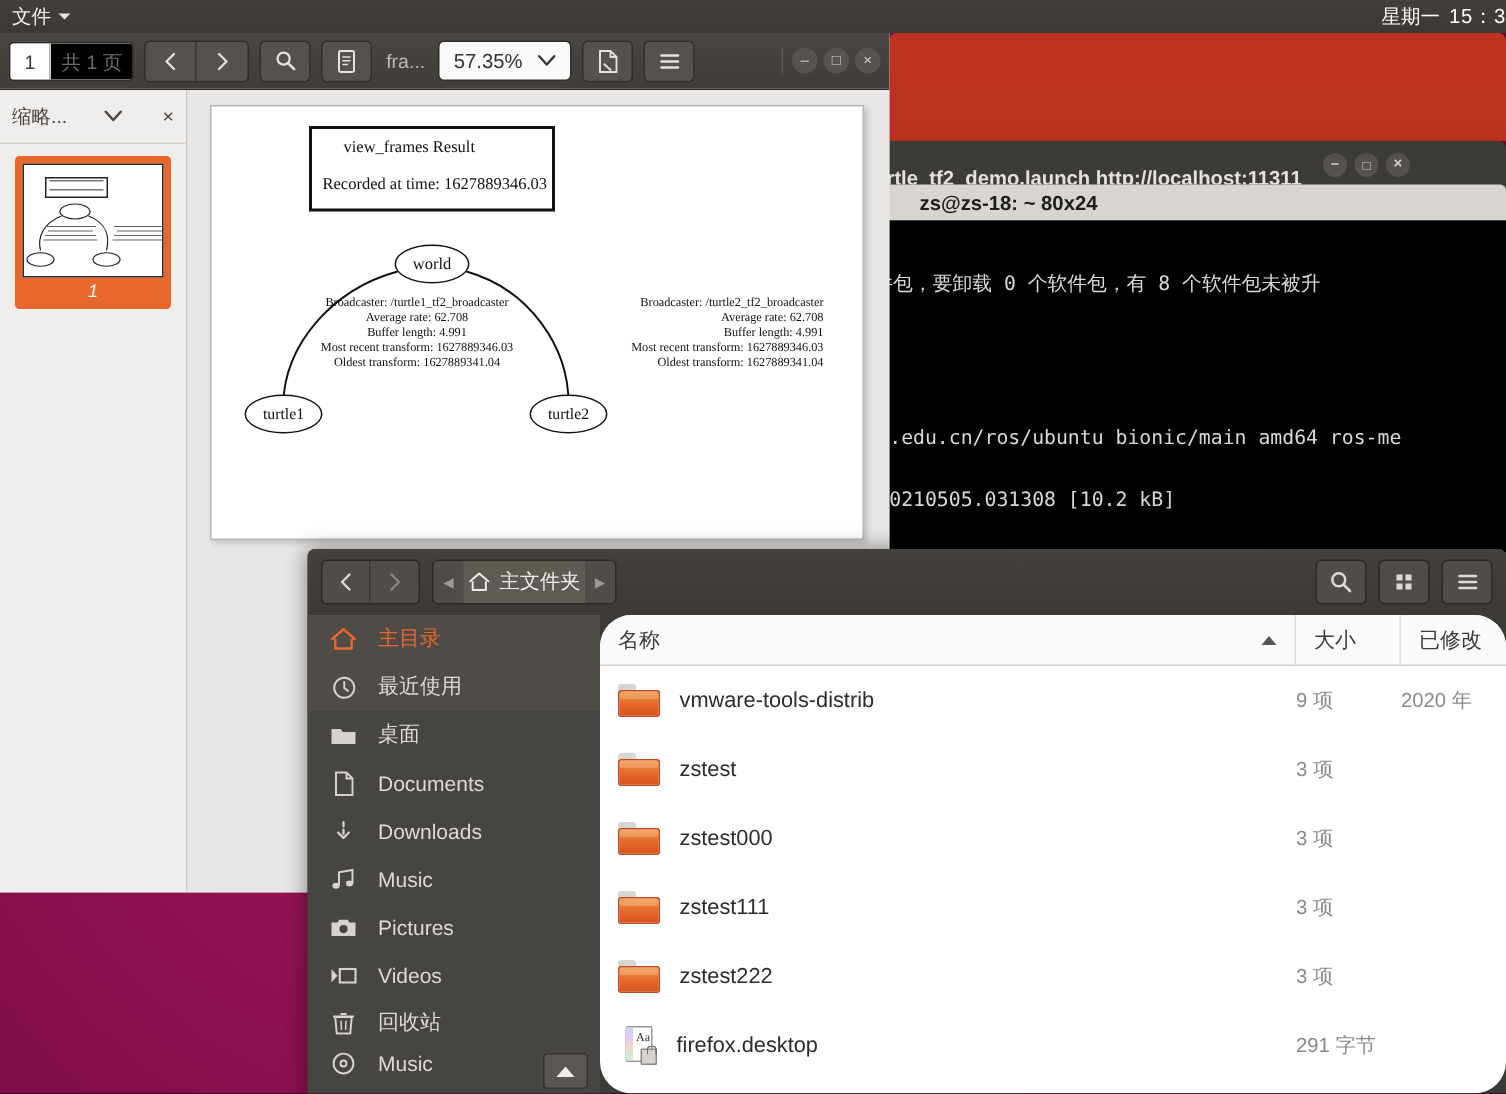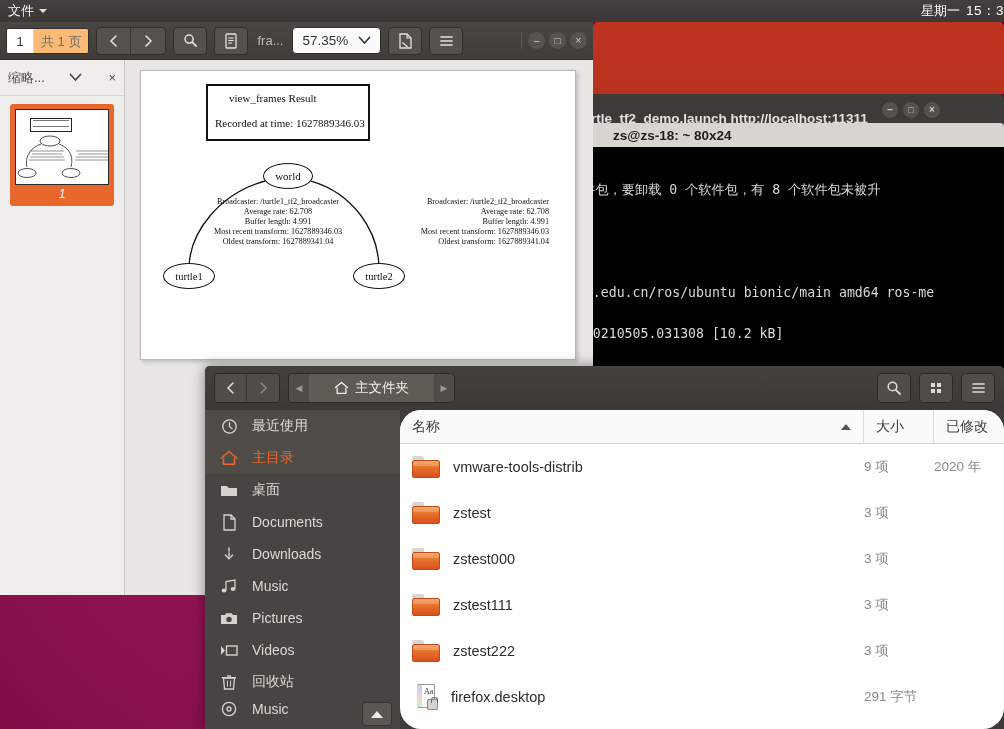--- a/index.html
+++ b/index.html
@@ -90,21 +90,21 @@
   }
   .pdf-toolbar {
     height:38px; width:593px;
     background:linear-gradient(180deg,#4a4743 0%, #403d39 100%);
     display:flex; align-items:center; gap:7px; padding:0 6px;
     border-bottom:1px solid #2e2b28;
   }
   .page-entry { display:flex; align-items:center; height:26px;
      background:#fbfafa; border:1px solid #2f2c29; border-radius:3px; overflow:hidden; }
   .page-entry .num { width:26px; text-align:center; font-size:13px; color:#3a3a3a; background:#ffffff; height:100%; line-height:26px;}
-  .page-entry .tot { padding:0 7px; font-size:13px; color:#6f6c69; background:#fdba74; height:100%; line-height:26px; border-left:1px solid #dcd9d6;}
+  .page-entry .tot { padding:0 7px; font-size:13px; color:#6f6c69; background:#000000; height:100%; line-height:26px; border-left:1px solid #dcd9d6;}
   .tb-group { display:flex; background:#55524d; border:1px solid #302d2a; border-radius:4px; overflow:hidden; height:28px; }
   .tb-btn { width:34px; height:100%; display:flex; align-items:center; justify-content:center;
             color:#e8e5e2; border-right:1px solid #3a3733; }
   .tb-btn:last-child { border-right:none; }
   .tb-single { width:34px; height:28px; display:flex; align-items:center; justify-content:center;
             color:#e8e5e2; background:#55524d; border:1px solid #302d2a; border-radius:4px; }
   .tb-filename { font-size:13px; color:#bdb9b5; padding:0 2px; }
   .zoom-combo { display:flex; align-items:center; gap:10px; height:27px; padding:0 9px;
       background:#fbfafa; border:1px solid #2f2c29; border-radius:4px; }
   .zoom-combo .zv { font-size:13.5px; color:#35312e; }
@@ -145,21 +145,21 @@
     height:44px; display:flex; align-items:center; gap:8px; padding:0 9px;
     background:linear-gradient(180deg,#45423e 0%, #3b3835 100%);
   }
   .nav-group { display:flex; height:30px; border:1px solid #2c2926; border-radius:4px; overflow:hidden; }
   .nav-btn { width:32px; background:#504d48; display:flex; align-items:center; justify-content:center;
       color:#d6d2cf; border-right:1px solid #3a3733; }
   .nav-btn.dim { color:#8b8782; }
   .nav-btn:last-child{border-right:none;}
   .crumbs { display:flex; height:30px; border:1px solid #2c2926; border-radius:4px; overflow:hidden; background:#504d48;}
   .cr-arrow { width:20px; display:flex; align-items:center; justify-content:center; color:#9c9892; font-size:9px;}
-  .cr-item { display:flex; align-items:center; gap:6px; padding:0 25px; background:#5e5a54; color:#f0eeec; font-size:13.5px; }
+  .cr-item { display:flex; align-items:center; gap:6px; padding:0 3px; background:#5e5a54; color:#f0eeec; font-size:13.5px; }
   .fm-spacer { flex:1; }
   .fm-tool { width:34px;height:30px; background:#504d48; border:1px solid #2c2926; border-radius:4px;
       display:flex;align-items:center;justify-content:center;color:#dedad6; }
 
   .fm-body { display:flex; height:319px; }
   .fm-side { width:195px; background:#474541; padding-top:0px; position:relative;}
   .side-item { height:32px; display:flex; align-items:center; gap:13px; padding-left:14px;
       color:#ddd9d5; font-size:14px; }
   .side-item .ic { width:20px; display:flex; align-items:center; justify-content:center; color:#d6d2ce; }
   .side-item.active { background:#4f4c47; color:#e8672c; }
@@ -454,38 +454,38 @@
           <line x1="2" y1="6" x2="13" y2="6" stroke="#dedad6" stroke-width="1.7" stroke-linecap="round"></line>
           <line x1="2" y1="10" x2="13" y2="10" stroke="#dedad6" stroke-width="1.7" stroke-linecap="round"></line>
         </svg>
       </div>
     </div>
 
     <div class="fm-body">
 
       <div class="fm-side">
 
+        <div class="side-item active">
+          <span class="ic">
+            <svg width="18" height="16" viewBox="0 0 18 16">
+              <path d="M9 1.5 L16.5 8 M9 1.5 L1.5 8" fill="none" stroke="#e8672c" stroke-width="1.6" stroke-linecap="round"></path>
+              <path d="M3.5 8 v6.3 h11 V8" fill="none" stroke="#e8672c" stroke-width="1.6" stroke-linejoin="round"></path>
+            </svg>
+          </span>
+          <span>主目录</span>
+        </div>
+
         <div class="side-item rec">
           <span class="ic">
             <svg width="17" height="17" viewBox="0 0 17 17">
               <circle cx="8.5" cy="8.5" r="6.7" fill="none" stroke="#d6d2ce" stroke-width="1.3"></circle>
               <path d="M8.5 4.6 V8.7 L11 10.6" fill="none" stroke="#d6d2ce" stroke-width="1.3" stroke-linecap="round"></path>
             </svg>
           </span>
           <span>最近使用</span>
-        </div>
-
-        <div class="side-item active">
-          <span class="ic">
-            <svg width="18" height="16" viewBox="0 0 18 16">
-              <path d="M9 1.5 L16.5 8 M9 1.5 L1.5 8" fill="none" stroke="#e8672c" stroke-width="1.6" stroke-linecap="round"></path>
-              <path d="M3.5 8 v6.3 h11 V8" fill="none" stroke="#e8672c" stroke-width="1.6" stroke-linejoin="round"></path>
-            </svg>
-          </span>
-          <span>主目录</span>
         </div>
 
         <div class="side-item">
           <span class="ic">
             <svg width="18" height="15" viewBox="0 0 18 15">
               <path d="M1 3 h6 l1.6 2 H17 v8 H1 z" fill="#d6d2ce"></path>
             </svg>
           </span>
           <span>桌面</span>
         </div>

